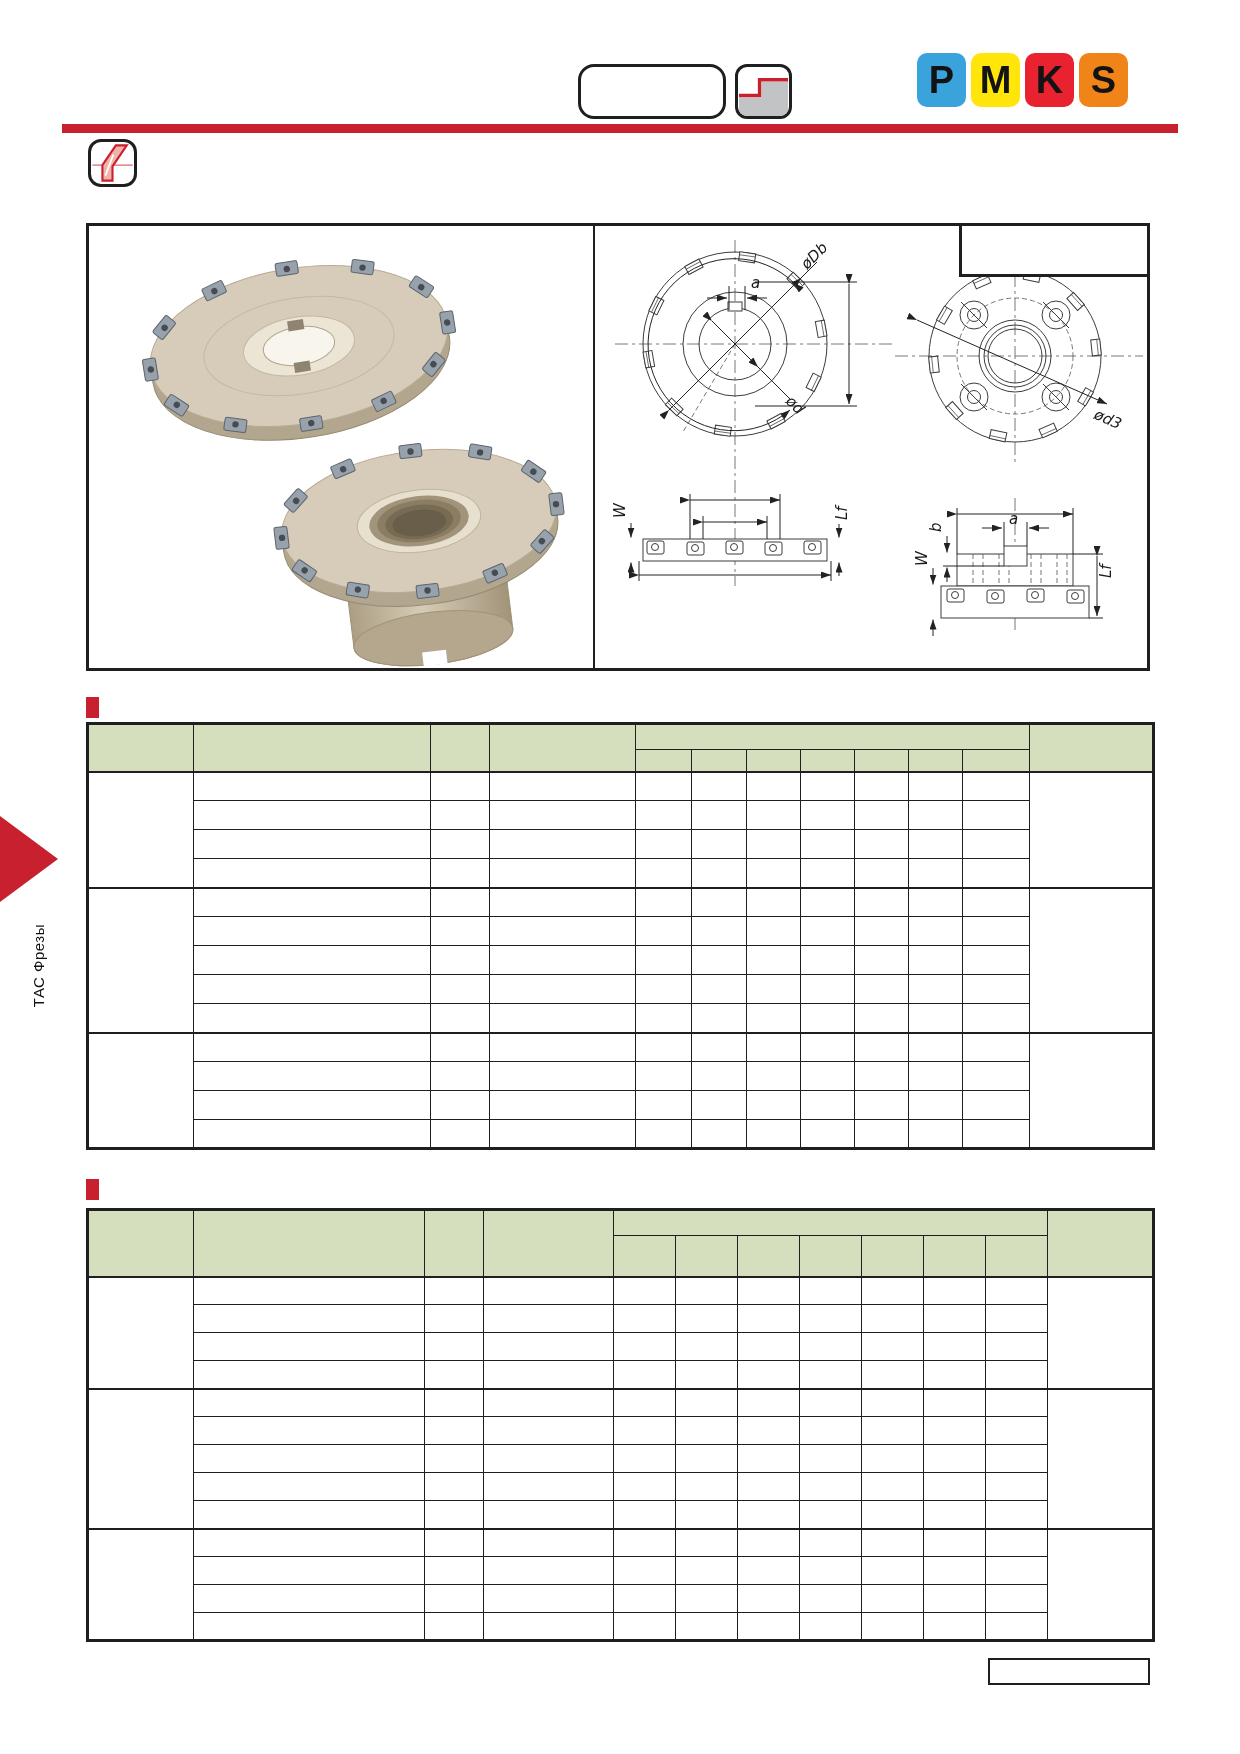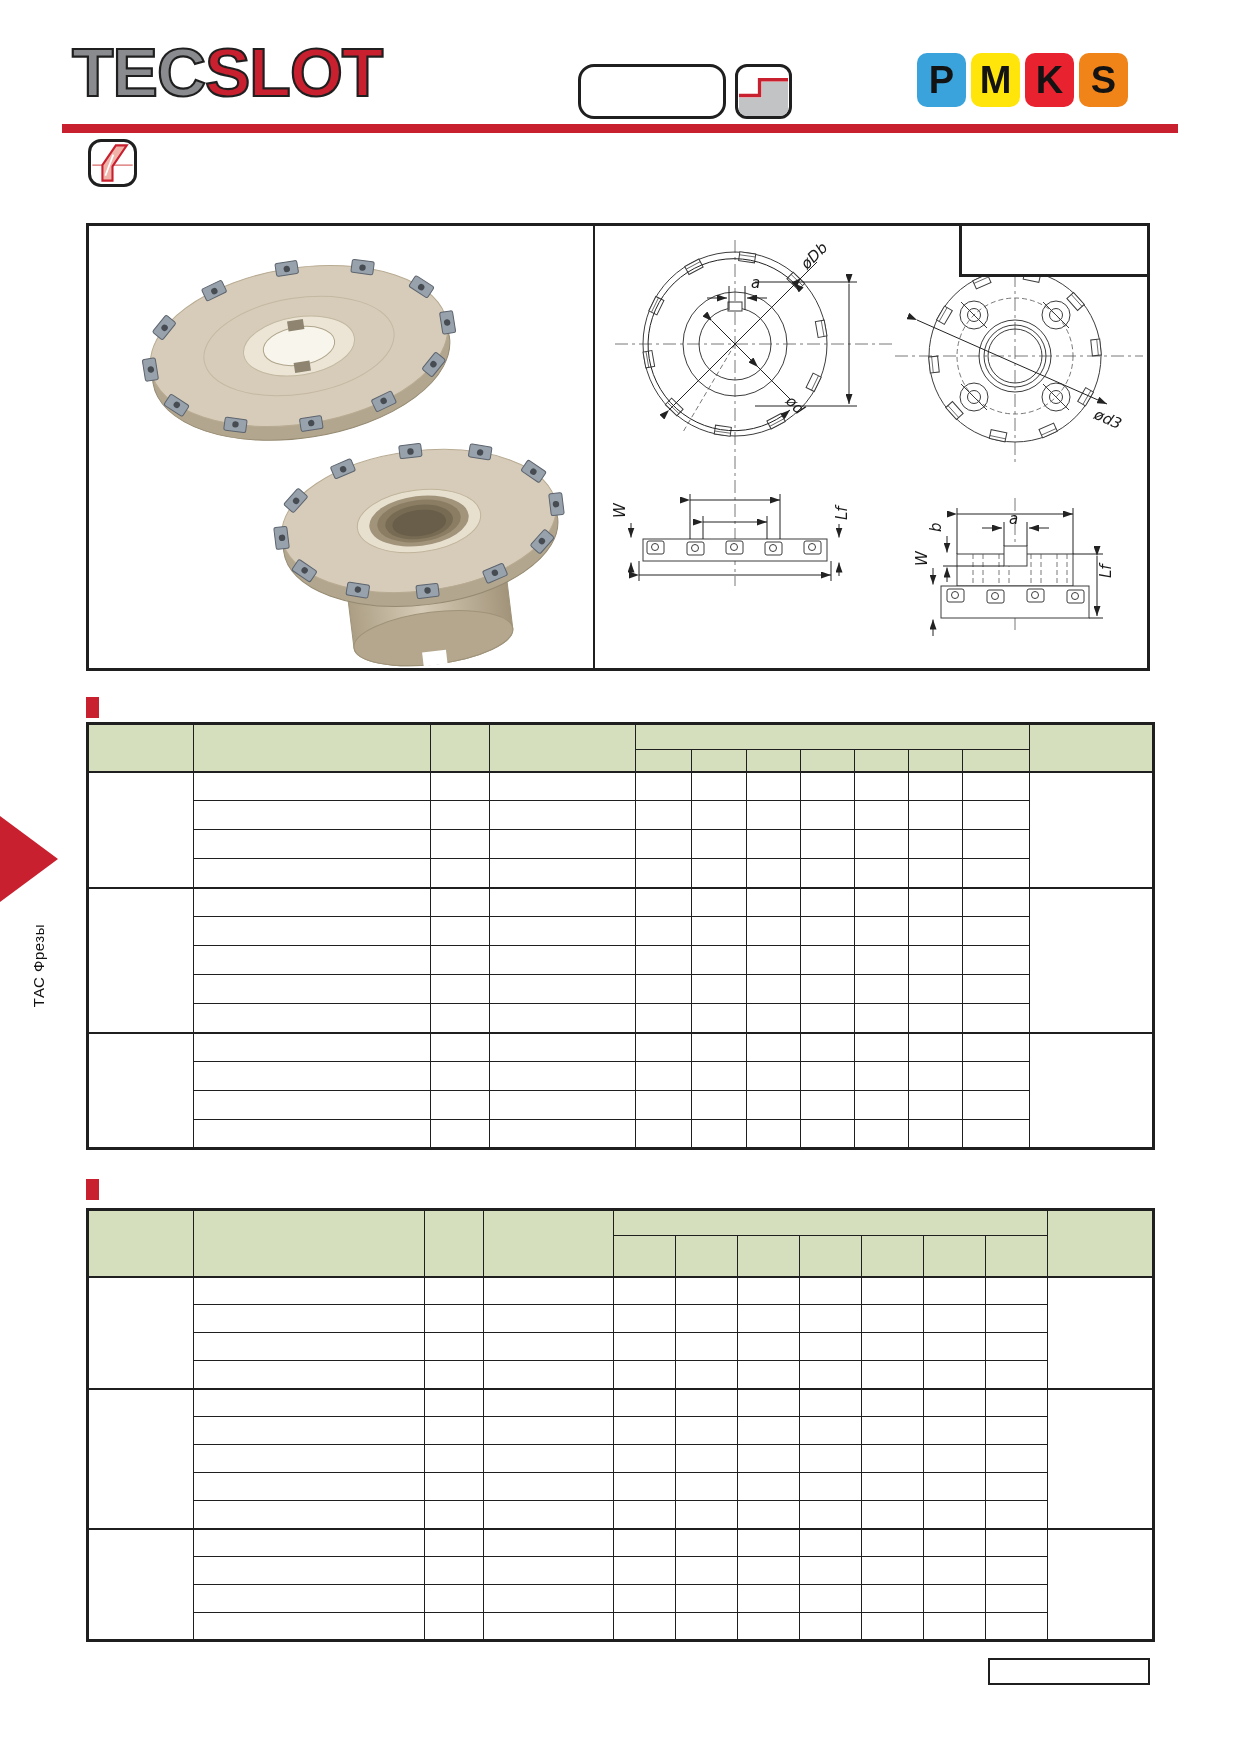--- a/index.html
+++ b/index.html
@@ -49,21 +49,20 @@
   .cl{stroke:#555;fill:none;stroke-width:.8;stroke-dasharray:13 4 3 4;}
   .dash{stroke:#555;fill:none;stroke-width:.8;stroke-dasharray:5 3;}
   .dm{stroke:#222;fill:none;stroke-width:1;}
   .dim{font:italic 15px "DejaVu Sans",sans-serif;fill:#1a1a1a;}
 </style>
 </head>
 <body>
 
 <div class="page">
 
-  <div class="logo"><span class="tec">TEC</span><span class="slot">SLOT</span></div>
 
   <div class="shape-box"></div>
 
   <div class="step-icon">
     <svg width="51" height="49" viewBox="0 0 100 100">
       <path d="M0,62 L46,62 L46,30 L100,30 L100,100 L0,100 Z" fill="#c2c3c5" stroke="none"></path>
       <path d="M0,58 L42,58 L42,26 L100,26" fill="none" stroke="#c8202f" stroke-width="7"></path>
     </svg>
   </div>
 

